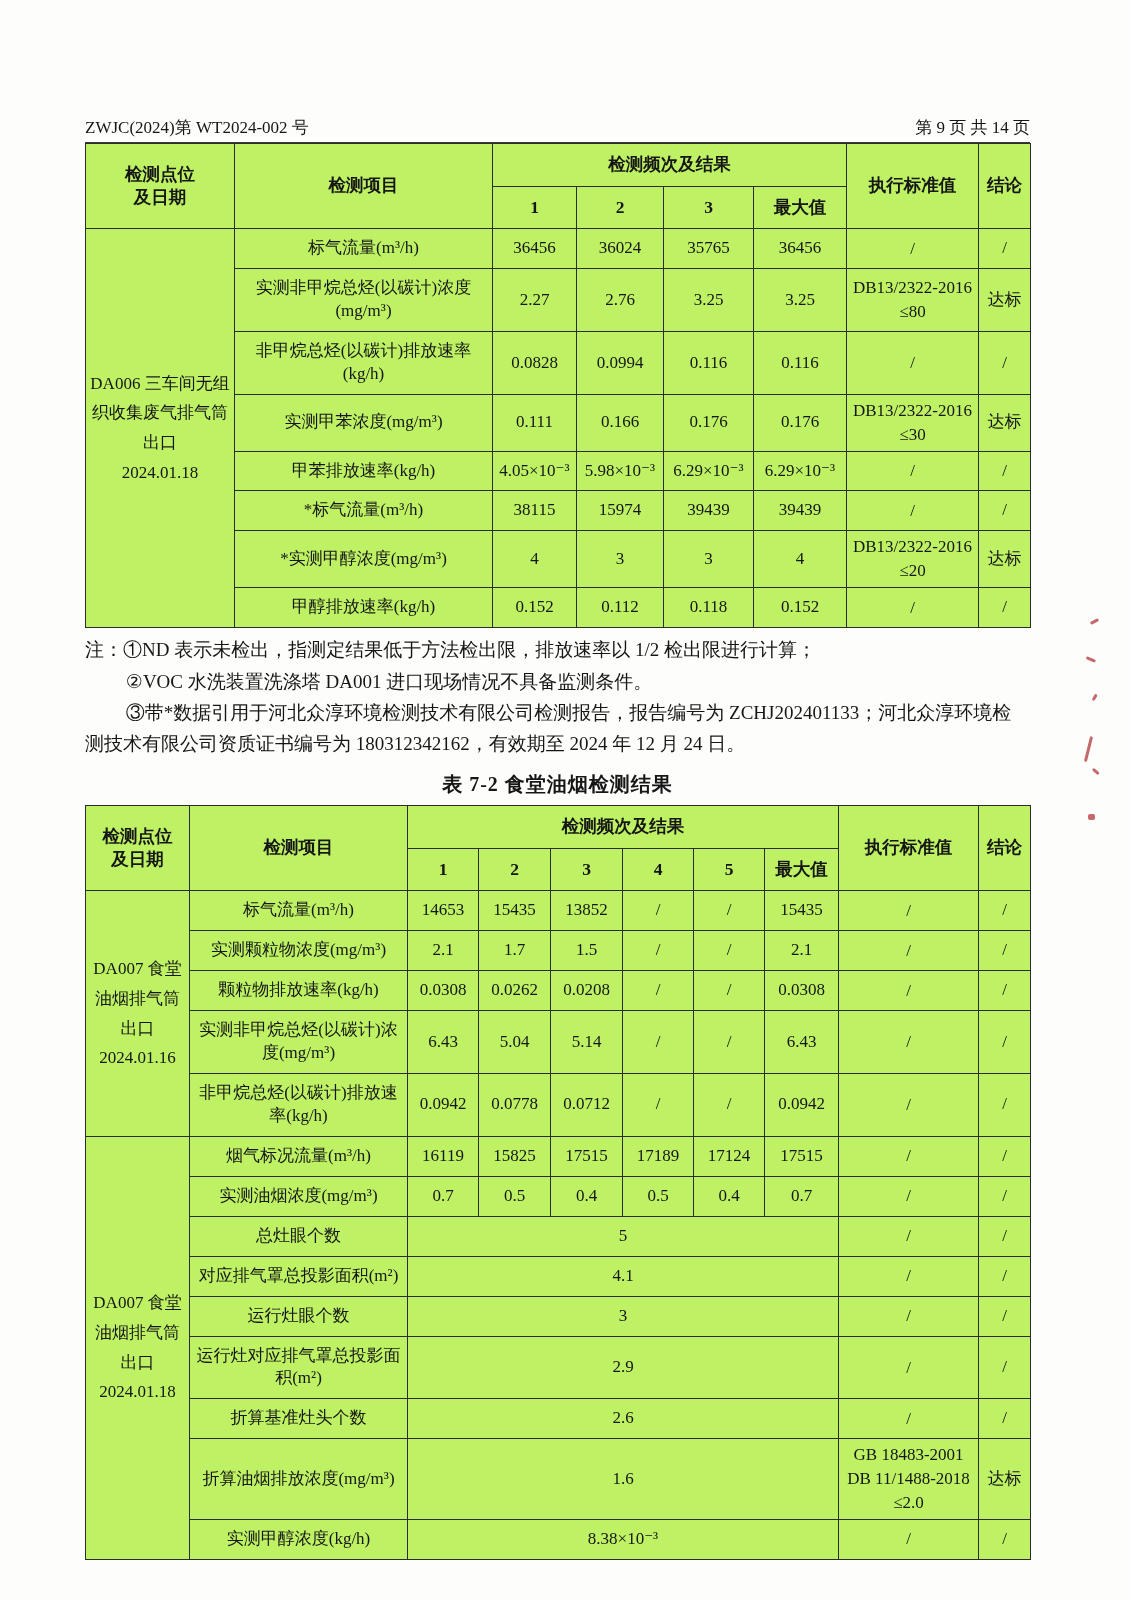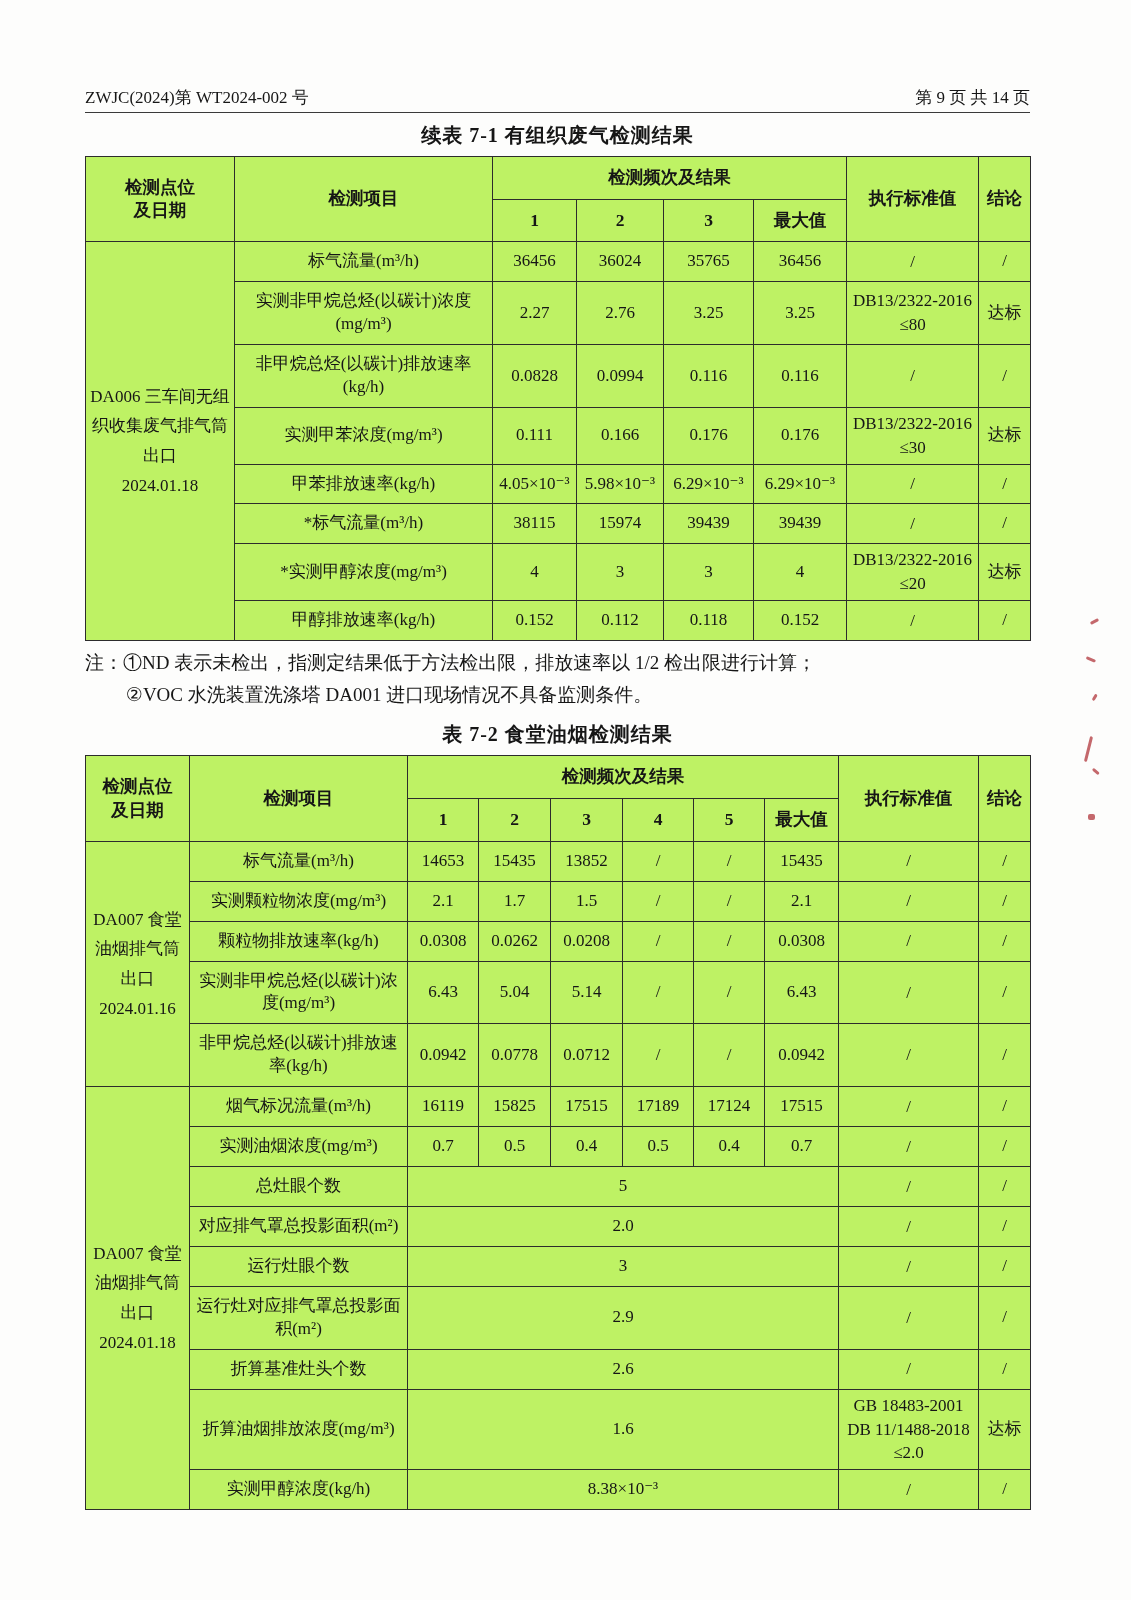--- a/index.html
+++ b/index.html
@@ -1,18 +1,18 @@
 <!DOCTYPE html>
 <html><head>
 <meta charset="utf-8">
 <style>
   html,body{margin:0;padding:0;background:#ffffff;}
   .page{position:relative;width:1131px;height:1600px;background:#fdfdfc;overflow:hidden;
         font-family:"Liberation Serif","DejaVu Serif",serif;color:#161616;}
-  .inner{margin-left:85px;width:945px;padding-top:86px;}
+  .inner{margin-left:85px;width:945px;padding-top:116px;}
   .doc-header{display:flex;justify-content:space-between;align-items:flex-end;
               padding-bottom:3px;border-bottom:1.7px solid #3a3a3a;font-size:17px;}
   .tbl-title{text-align:center;font-weight:bold;font-size:20px;margin:9px 0 7px;letter-spacing:1px;}
   table.tbl{border-collapse:collapse;table-layout:fixed;width:945px;background:#bef264;}
   .tbl th,.tbl td{border:1.7px solid #2c2c2c;text-align:center;vertical-align:middle;
                   padding:8px 3px;font-size:17px;line-height:1.35;overflow:hidden;}
   .tbl th{font-weight:600;font-size:17.5px;padding:9px 3px;}
   .tbl td.label{padding:8px 5px;}
   .tbl .multi,.tbl td.point,.tbl td.std{white-space:pre-line;}
   .tbl td.point{line-height:1.75;font-size:17px;}
@@ -35,21 +35,20 @@
 <body>
 
 <div class="page">
   <div class="inner">
 
     <div class="doc-header">
       <span>ZWJC(2024)第 WT2024-002 号</span>
       <span>第 9 页 共 14 页</span>
     </div>
 
-    <div class="tbl-title">续表 7-1 有组织废气检测结果</div>
 
     <table class="tbl t1">
       <colgroup>
         <col style="width:149px">
           <col style="width:258px">
           <col style="width:84px">
           <col style="width:87px">
         <col style="width:90px">
           <col style="width:93px">
           <col style="width:132px">
@@ -148,20 +147,21 @@
             <td class="val">0.152</td>
             <td class="std">/</td>
             <td class="concl">/</td>
           </tr>
         </tbody>
     </table>
 
     <div class="notes">
       <p class="note">注：①ND 表示未检出，指测定结果低于方法检出限，排放速率以 1/2 检出限进行计算；</p>
       <p class="note indent">②VOC 水洗装置洗涤塔 DA001 进口现场情况不具备监测条件。</p>
+      <p class="note indent">③带*数据引用于河北众淳环境检测技术有限公司检测报告，报告编号为 ZCHJ202401133；河北众淳环境检测技术有限公司资质证书编号为 180312342162，有效期至 2024 年 12 月 24 日。</p>
     </div>
 
     <div class="tbl-title t2title">表 7-2 食堂油烟检测结果</div>
 
     <table class="tbl t2">
       <colgroup>
         <col style="width:104px">
           <col style="width:218px">
           <col style="width:71px">
           <col style="width:72px">
@@ -273,21 +273,21 @@
             <td class="concl">/</td>
           </tr>
           <tr>
             <td class="label">总灶眼个数</td>
             <td colspan="6" class="val">5</td>
             <td class="std">/</td>
             <td class="concl">/</td>
           </tr>
           <tr>
             <td class="label">对应排气罩总投影面积(m²)</td>
-            <td colspan="6" class="val">2.0</td>
+            <td colspan="6" class="val">4.1</td>
             <td class="std">/</td>
             <td class="concl">/</td>
           </tr>
           <tr>
             <td class="label">运行灶眼个数</td>
             <td colspan="6" class="val">3</td>
             <td class="std">/</td>
             <td class="concl">/</td>
           </tr>
           <tr>

